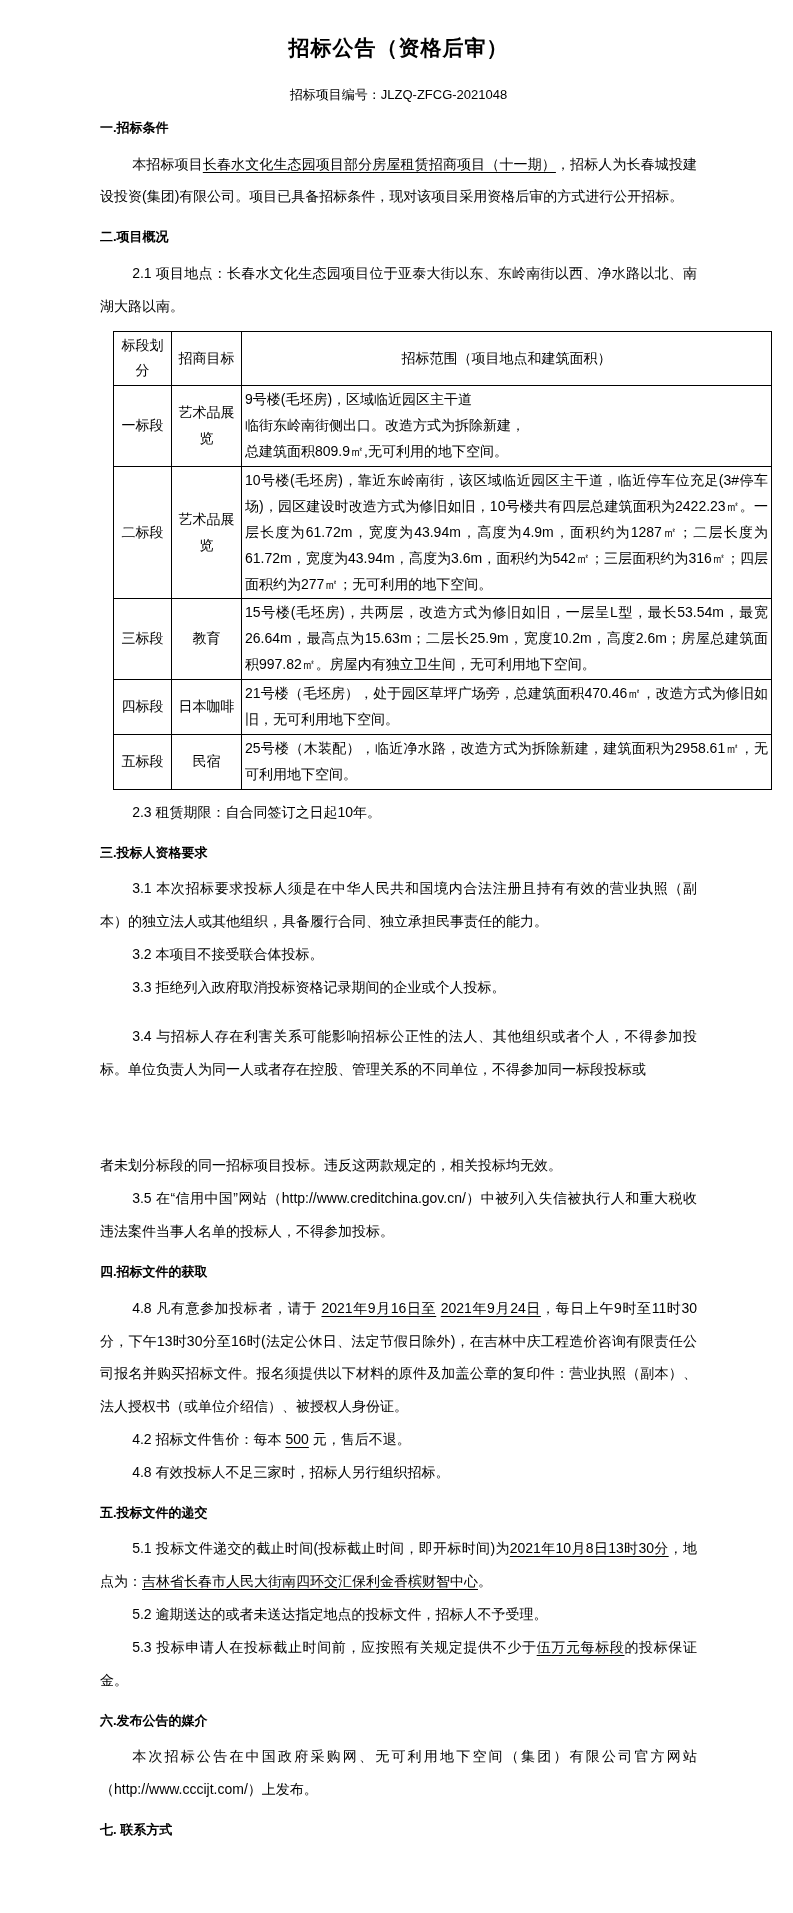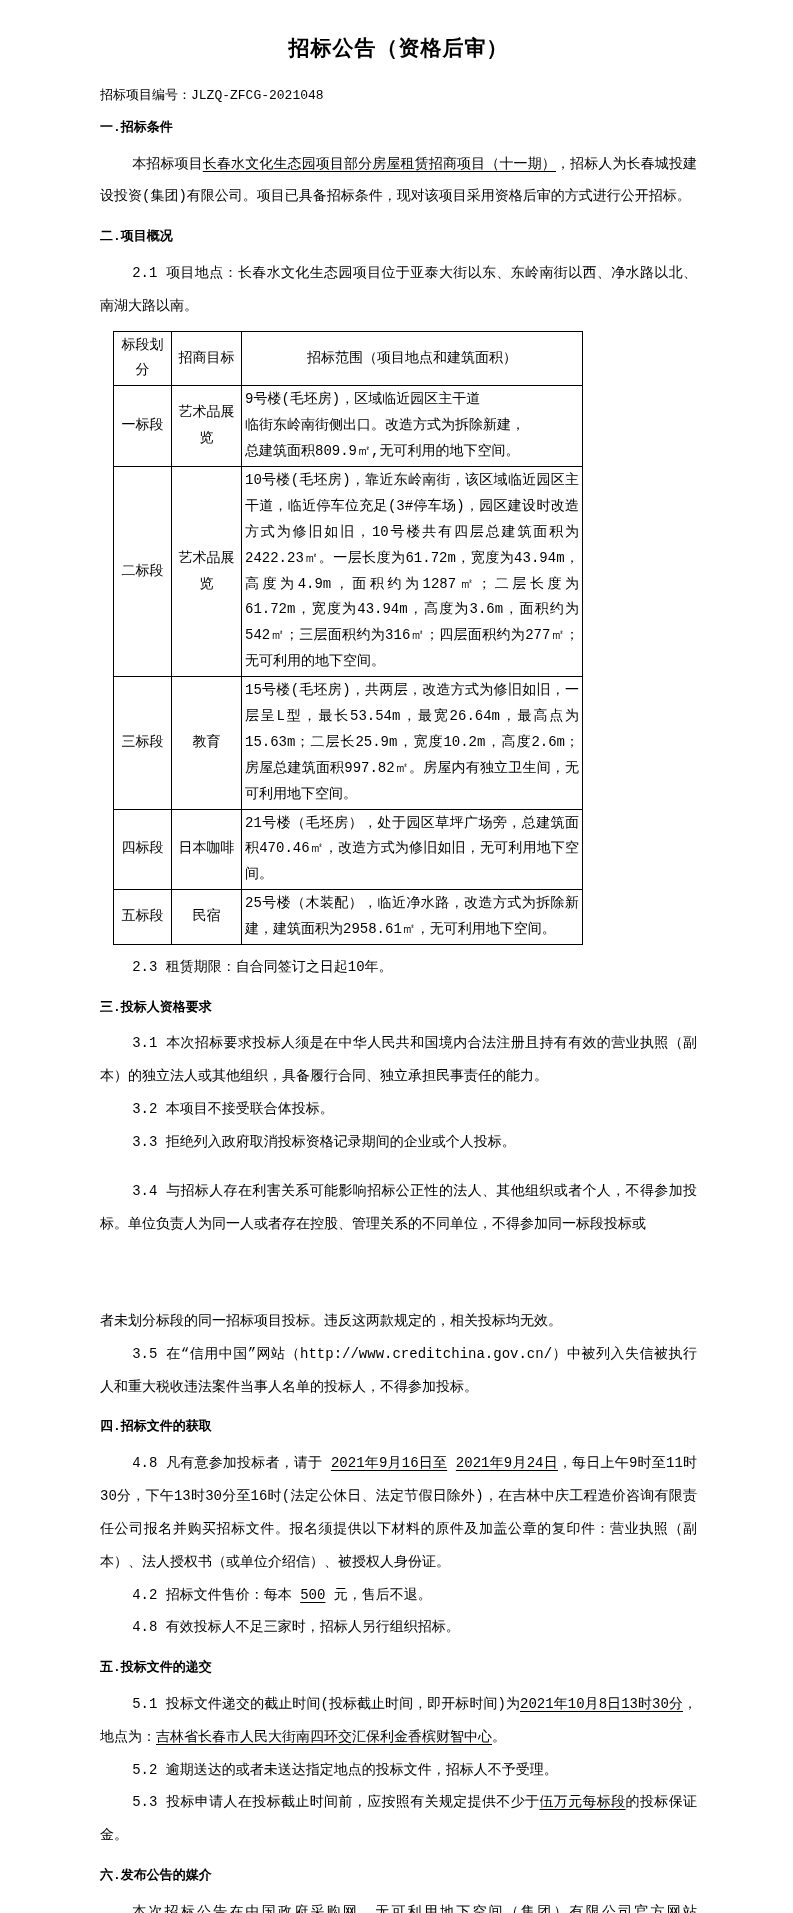--- a/index.html
+++ b/index.html
@@ -6,55 +6,55 @@
     margin: 0;
     padding: 0;
     background: #ffffff;
   }
   .page {
     width: 793px;
     height: 1913px;
     box-sizing: border-box;
     background: #ffffff;
     color: #000000;
-    font-family: Liberation Mono, monospace;
+    font-family: Liberation Sans, sans-serif;
     padding: 30px 96px 48px 100px;
     overflow: hidden;
   }
   .doc-title {
     font-size: 21px;
     font-weight: bold;
     text-align: center;
     margin: 4px 0 24px 0;
     letter-spacing: 1px;
   }
   .doc-subtitle {
     font-size: 13px;
-    text-align: left;
+    text-align: center;
     margin: 0 0 14px 0;
   }
   h2.sec-heading {
     font-size: 13px;
     font-weight: bold;
     margin: 14px 0 10px 0;
     line-height: 1.5;
   }
   p.body-par {
     font-size: 14px;
     line-height: 2.35;
     margin: 0;
     text-align: justify;
   }
   p.indent { text-indent: 2.3em; }
   p.gap-after { margin-bottom: 64px; margin-top: 16px; }
   .u { text-decoration: underline; text-underline-offset: 3px; }
   table.bid-table {
     border-collapse: collapse;
     table-layout: fixed;
-    width: 470px;
+    width: 659px;
     margin: 8px 0 6px 13px;
     font-size: 14px;
   }
   table.bid-table th, table.bid-table td {
     border: 1px solid #000000;
     padding: 1px 3px;
     line-height: 1.85;
   }
   table.bid-table th {
     font-weight: normal;

